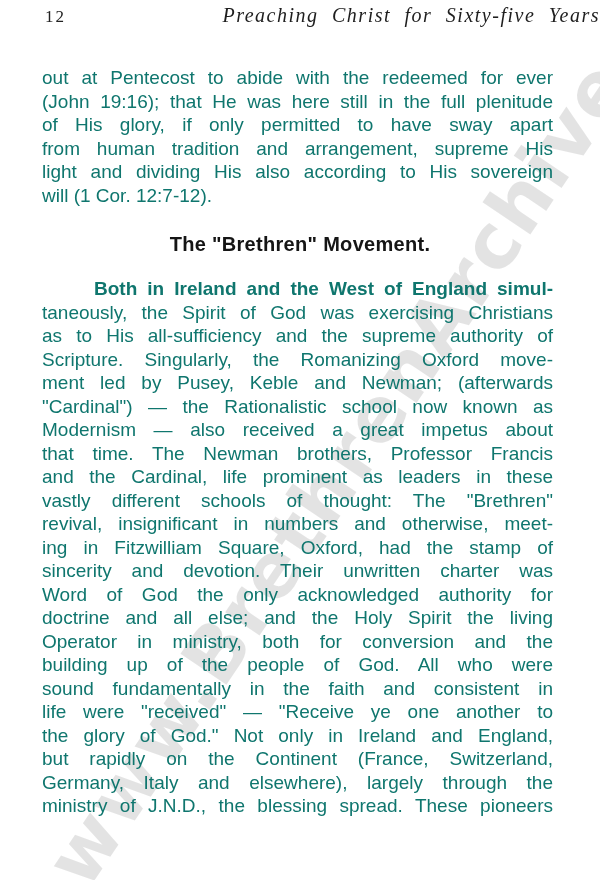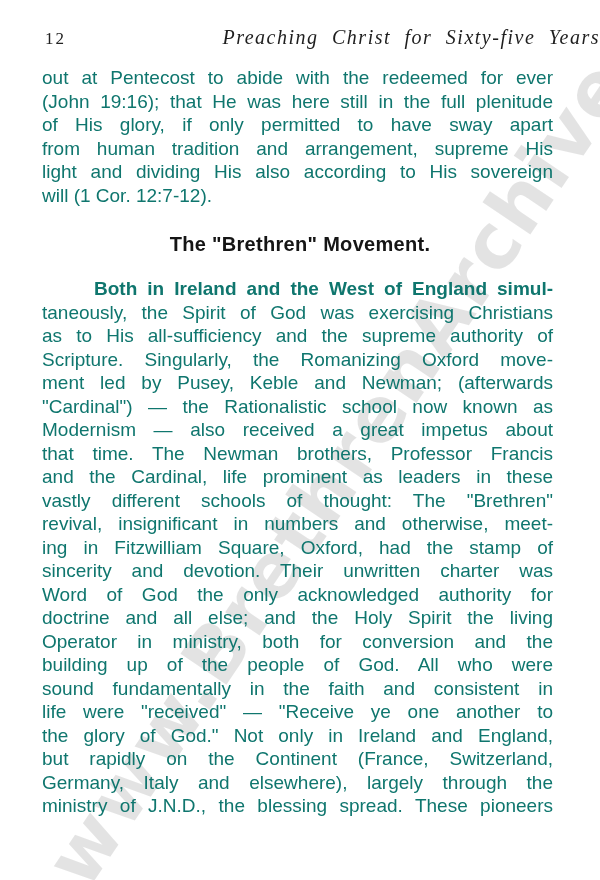--- a/index.html
+++ b/index.html
@@ -30,21 +30,21 @@
     letter-spacing: 2px;
     color: rgba(0, 0, 0, 0.11);
     white-space: nowrap;
     z-index: 1;
     user-select: none;
   }
 
   
   .header-row {
     position: absolute;
-    top: 26px;
+    top: 4px;
     left: 0;
     width: 100%;
     height: 26px;
     z-index: 2;
   }
   .page-number {
     position: absolute;
     left: 45px;
     top: 3px;
     font-family: "Liberation Serif", serif;

